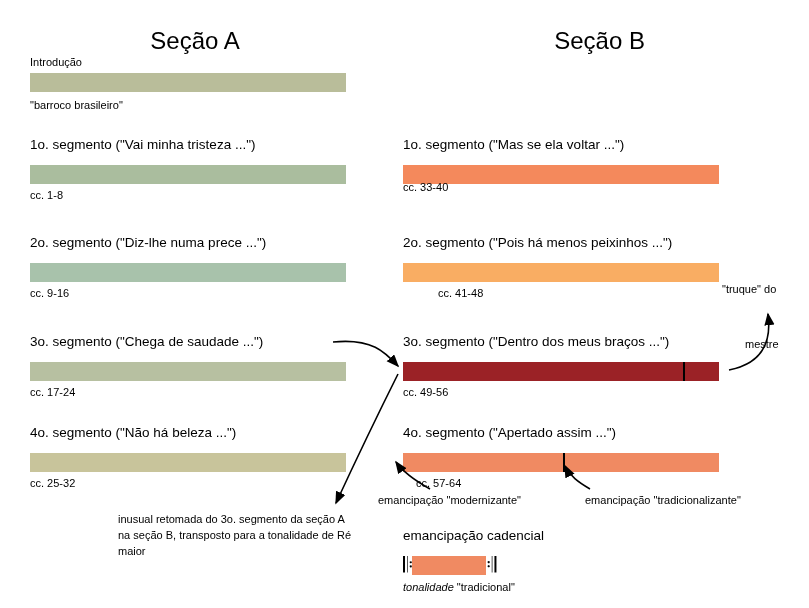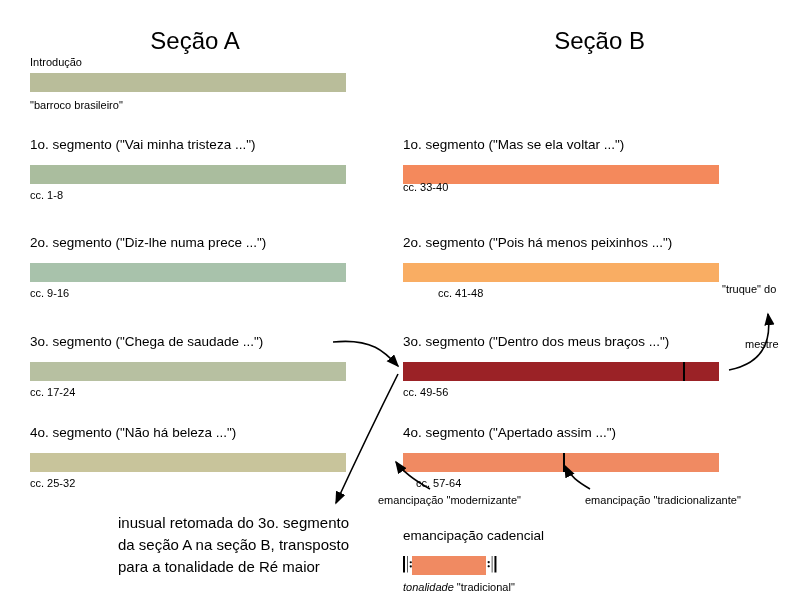--- a/index.html
+++ b/index.html
@@ -32,21 +32,21 @@
     font-size: 13.5px;
     white-space: nowrap;
     line-height: 1.25;
   }
   .lbl-sm {
     font-size: 11px;
     white-space: nowrap;
     line-height: 1.3;
   }
   .lbl-wrap {
-    font-size: 15px;
+    font-size: 11px;
     line-height: 1.45;
   }
   .bar {
     height: 19px;
   }
   .ritor-wrap {
     display: flex;
     align-items: center;
   }
   .repeat-sign {

